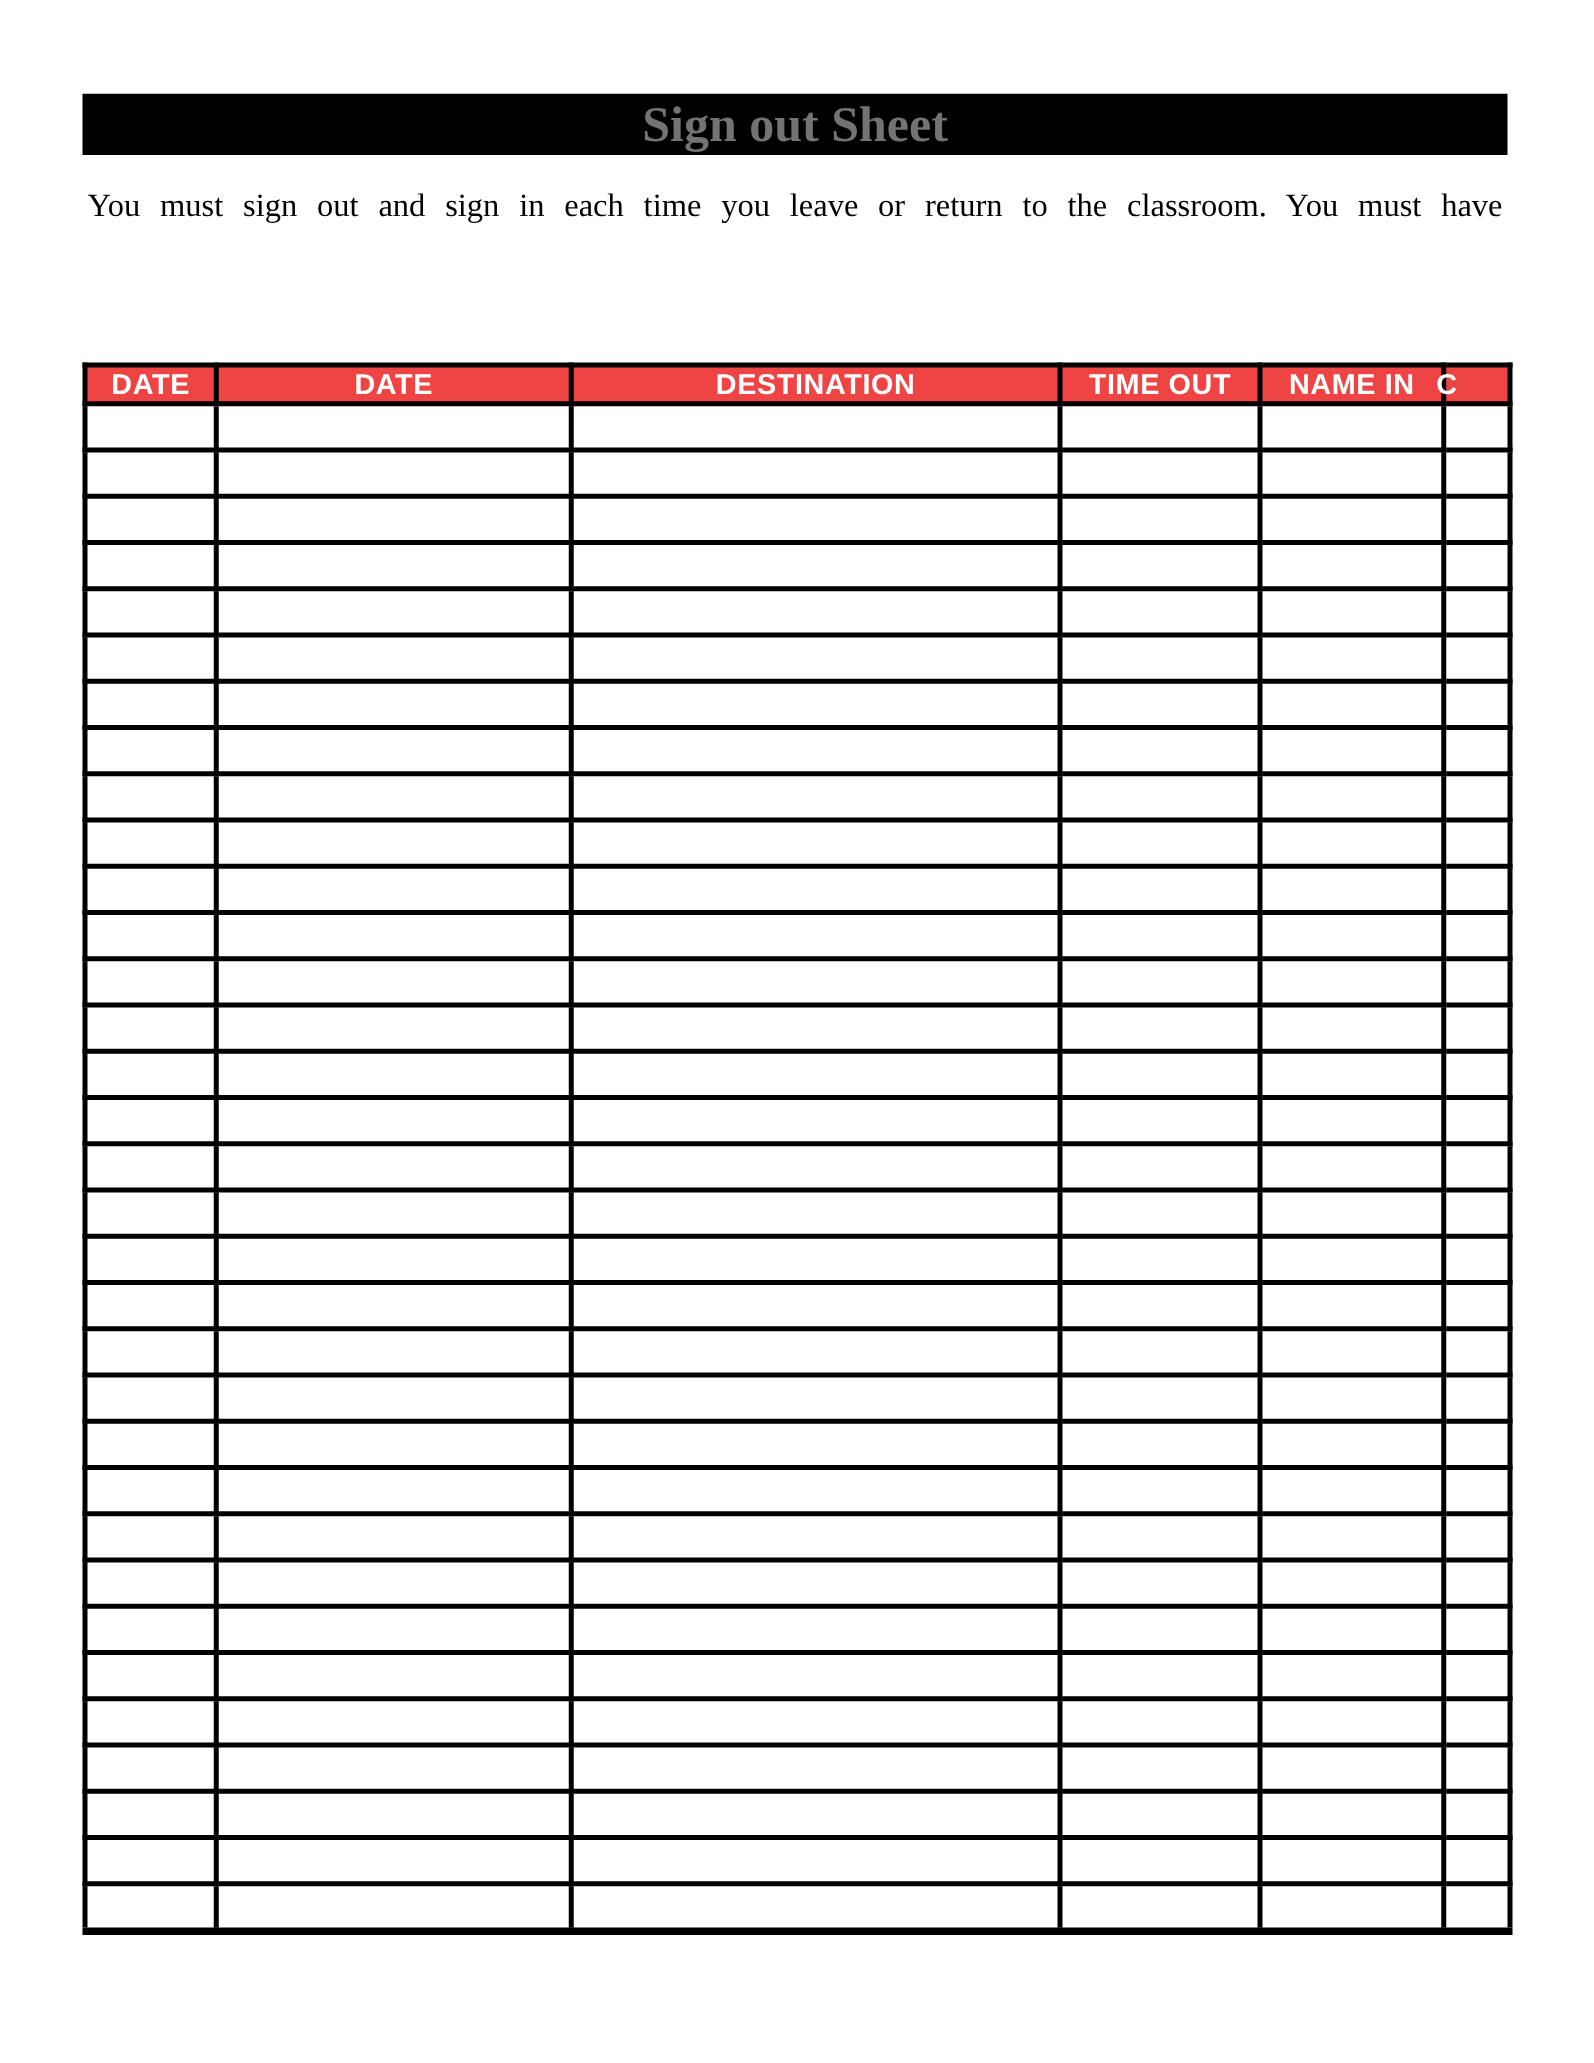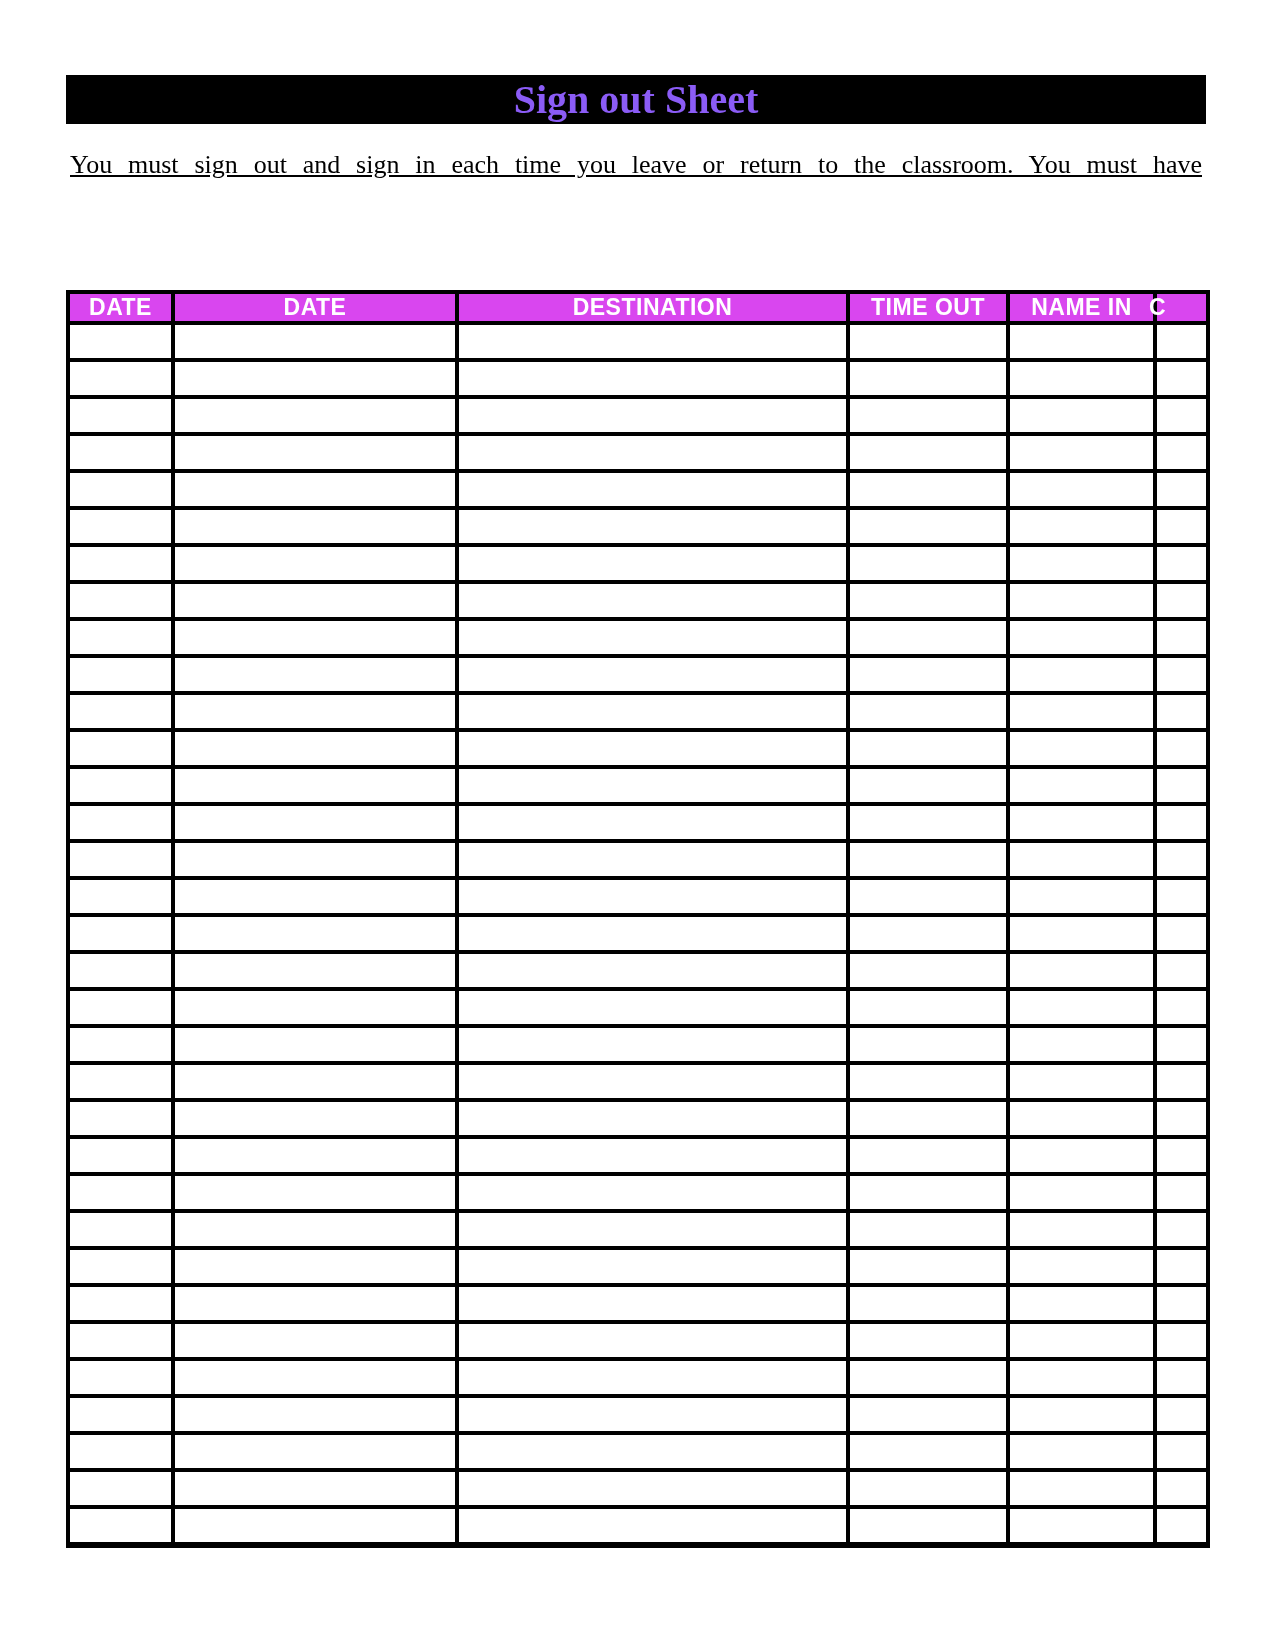--- a/index.html
+++ b/index.html
@@ -23,21 +23,21 @@
     left: 66px;
     top: 75px;
     width: 1140px;
     height: 49px;
     background: #000000;
     display: flex;
     align-items: center;
     justify-content: center;
   }
   .title-bar .title-text {
-    color: #8b5cf6;
+    color: #737373;
     font-family: "Liberation Serif", serif;
     font-weight: 700;
     font-size: 40px;
     line-height: 49px;
     white-space: nowrap;
   }
 
   
   .intro {
     position: absolute;
@@ -48,21 +48,20 @@
     line-height: 38px;
     font-family: "Liberation Serif", serif;
   }
   .intro .line {
     display: block;
     white-space: normal;
   }
   .intro .line.just {
     text-align: justify;
     text-align-last: justify;
-    text-decoration: underline;
   }
 
   
   table.sheet {
     position: absolute;
     left: 66px;
     top: 290px;
     width: 1140px;
     border-collapse: collapse;
     table-layout: fixed;
@@ -70,21 +69,21 @@
     border-bottom-width: 6px;
   }
   table.sheet col.c-date  { width: 105px; }
   table.sheet col.c-name  { width: 284px; }
   table.sheet col.c-dest  { width: 391px; }
   table.sheet col.c-tout  { width: 160px; }
   table.sheet col.c-tin   { width: 147px; }
   table.sheet col.c-check { width: 53px;  }
 
   table.sheet thead th {
-    background: #d946ef;
+    background: #ef4444;
     color: #ffffff;
     border: 4px solid #000000;
     height: 26px;
     padding: 0;
     font-family: "Liberation Sans", sans-serif;
     font-weight: 700;
     font-size: 23px;
     letter-spacing: 0.5px;
     text-align: center;
     vertical-align: middle;

